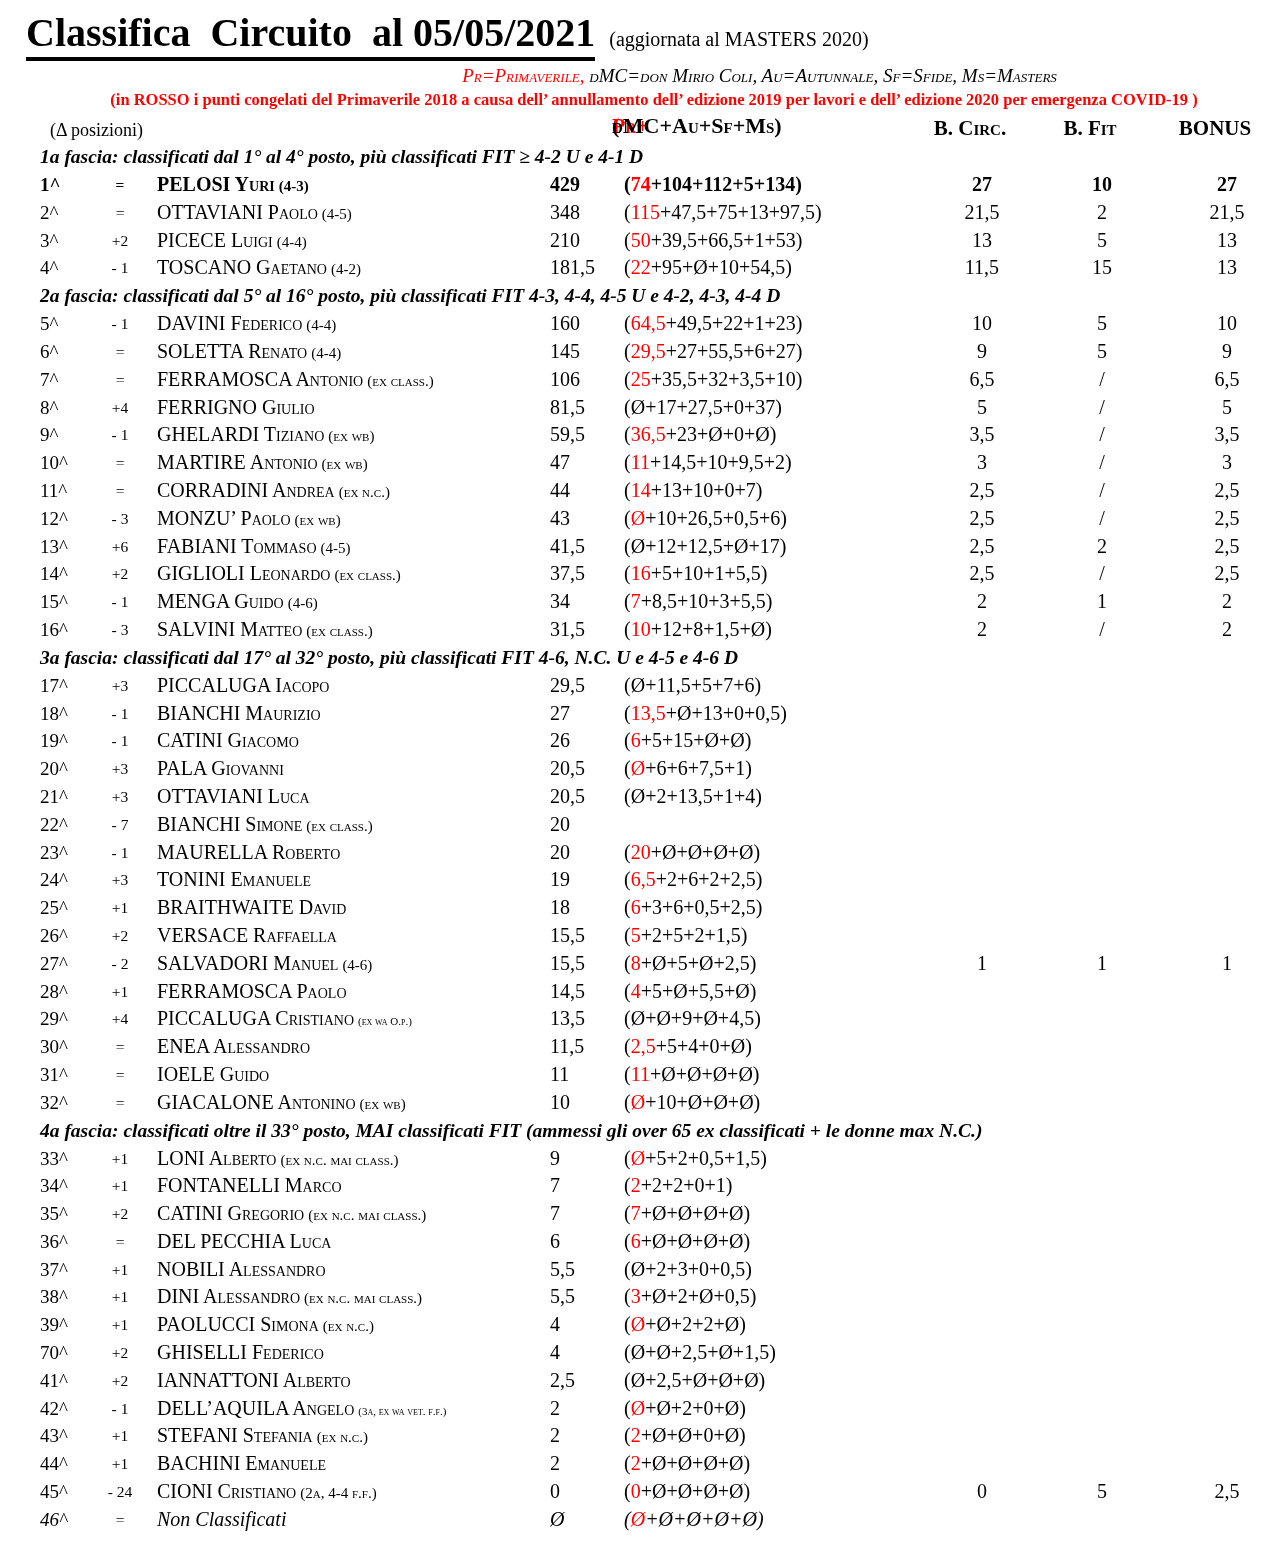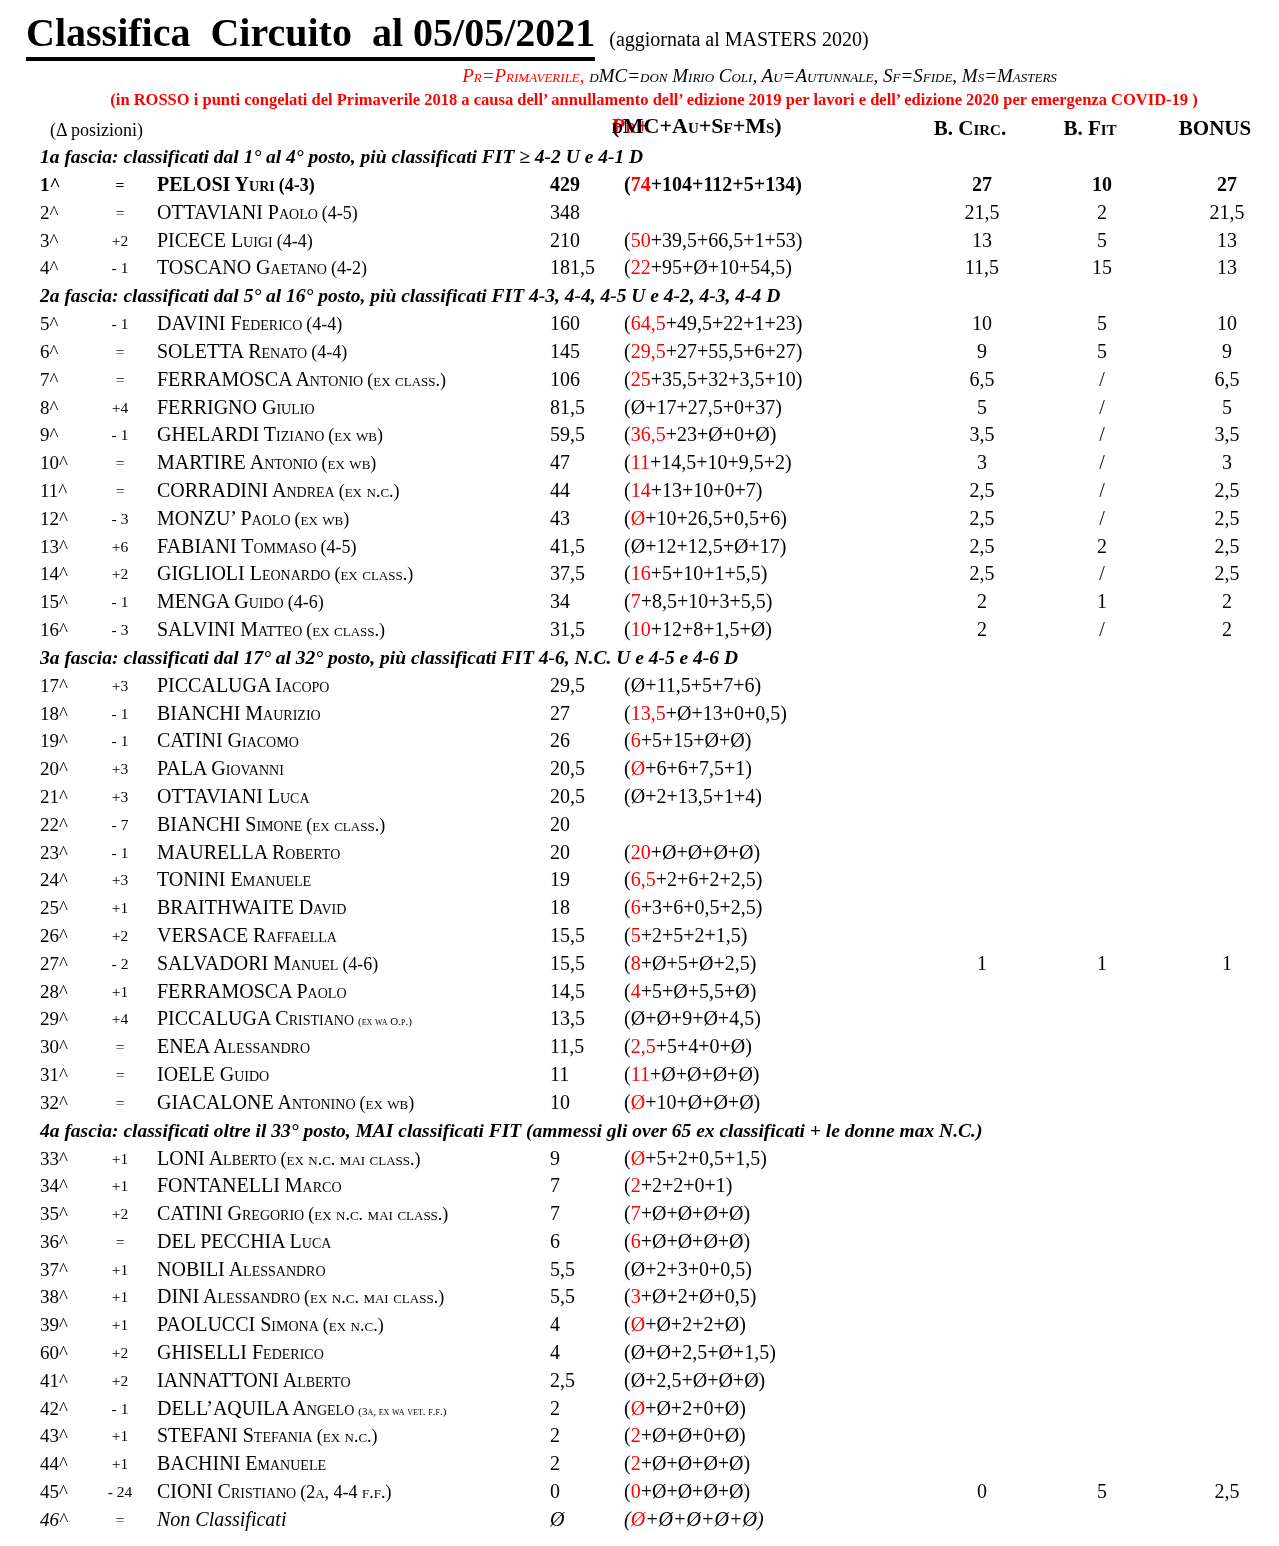--- a/index.html
+++ b/index.html
@@ -42,21 +42,21 @@
   }
   .row{position:relative;height:27.8px;line-height:27.8px;font-size:20px;}
   .row.bold{font-weight:bold;}
   .row.italic{font-style:italic;}
   .row.italic .name{font-variant:normal;}
   .row > span{position:absolute;top:0;white-space:nowrap;}
   .c-pos{left:0;width:58px;font-size:19px;}
   .c-delta{left:40px;width:80px;text-align:center;font-size:15.5px;}
   .c-name{left:117px;width:392px;}
   .name{font-variant:small-caps;}
-  .tag{font-variant:small-caps;font-size:18px;margin-left:4px;}
+  .tag{font-variant:small-caps;font-size:15px;margin-left:4px;}
   .tag-small{font-size:11px;}
   .c-points{left:510px;width:72px;}
   .c-bd{left:584px;width:310px;}
   .c-bcirc{left:892px;width:100px;text-align:center;}
   .c-bfit{left:1022px;width:80px;text-align:center;}
   .c-bonus{left:1139px;width:96px;text-align:center;}
 </style>
 </head>
 <body style="--accent: #ff0000;">
 
@@ -94,20 +94,21 @@
         <span class="c-bd"><span>(</span><span class="red">74</span><span>+104+112+5+134)</span></span>
         <span class="c-bcirc">27</span>
         <span class="c-bfit">10</span>
         <span class="c-bonus">27</span>
       </div>
       <div class="row">
         <span class="c-pos">2^</span>
         <span class="c-delta">=</span>
         <span class="c-name"><span class="name">OTTAVIANI Paolo</span><span class="tag">(4-5)</span></span>
         <span class="c-points">348</span>
+        <span class="c-bd"><span>(</span><span class="red">115</span><span>+47,5+75+13+97,5)</span></span>
         <span class="c-bcirc">21,5</span>
         <span class="c-bfit">2</span>
         <span class="c-bonus">21,5</span>
       </div>
       <div class="row">
         <span class="c-pos">3^</span>
         <span class="c-delta">+2</span>
         <span class="c-name"><span class="name">PICECE Luigi</span><span class="tag">(4-4)</span></span>
         <span class="c-points">210</span>
         <span class="c-bd"><span>(</span><span class="red">50</span><span>+39,5+66,5+1+53)</span></span>
@@ -471,21 +472,21 @@
         <span class="c-pos">39^</span>
         <span class="c-delta">+1</span>
         <span class="c-name"><span class="name">PAOLUCCI Simona</span><span class="tag">(ex n.c.)</span></span>
         <span class="c-points">4</span>
         <span class="c-bd"><span>(</span><span class="red">Ø</span><span>+Ø+2+2+Ø)</span></span>
         <span class="c-bcirc"></span>
         <span class="c-bfit"></span>
         <span class="c-bonus"></span>
       </div>
       <div class="row">
-        <span class="c-pos">60^</span>
+        <span class="c-pos">70^</span>
         <span class="c-delta">+2</span>
         <span class="c-name"><span class="name">GHISELLI Federico</span></span>
         <span class="c-points">4</span>
         <span class="c-bd"><span>(</span><span>Ø</span><span>+Ø+2,5+Ø+1,5)</span></span>
         <span class="c-bcirc"></span>
         <span class="c-bfit"></span>
         <span class="c-bonus"></span>
       </div>
       <div class="row">
         <span class="c-pos">41^</span>

